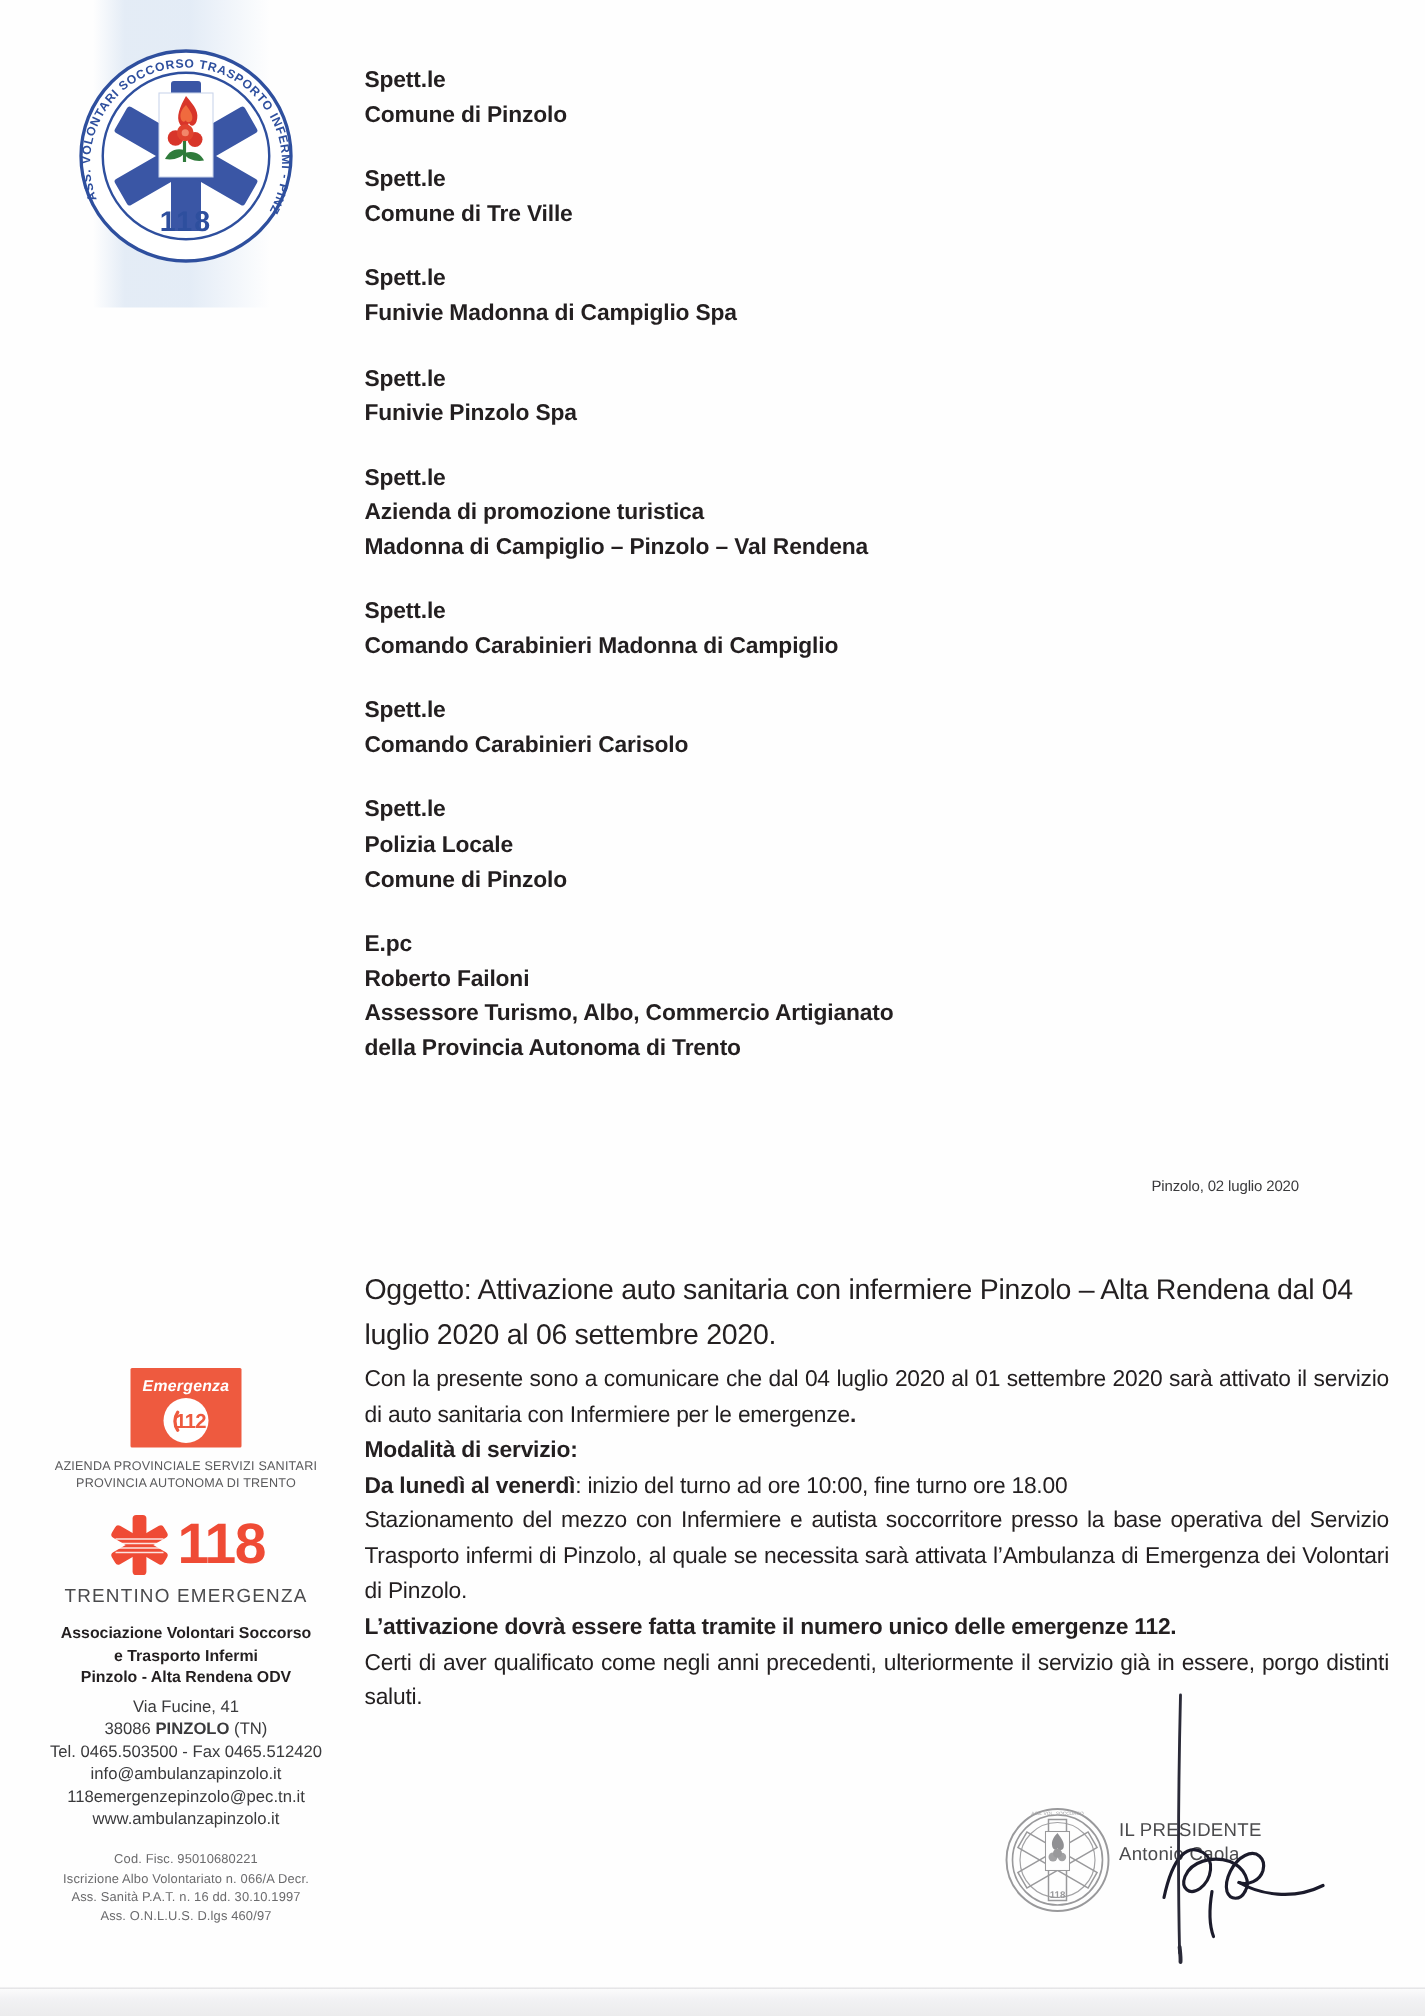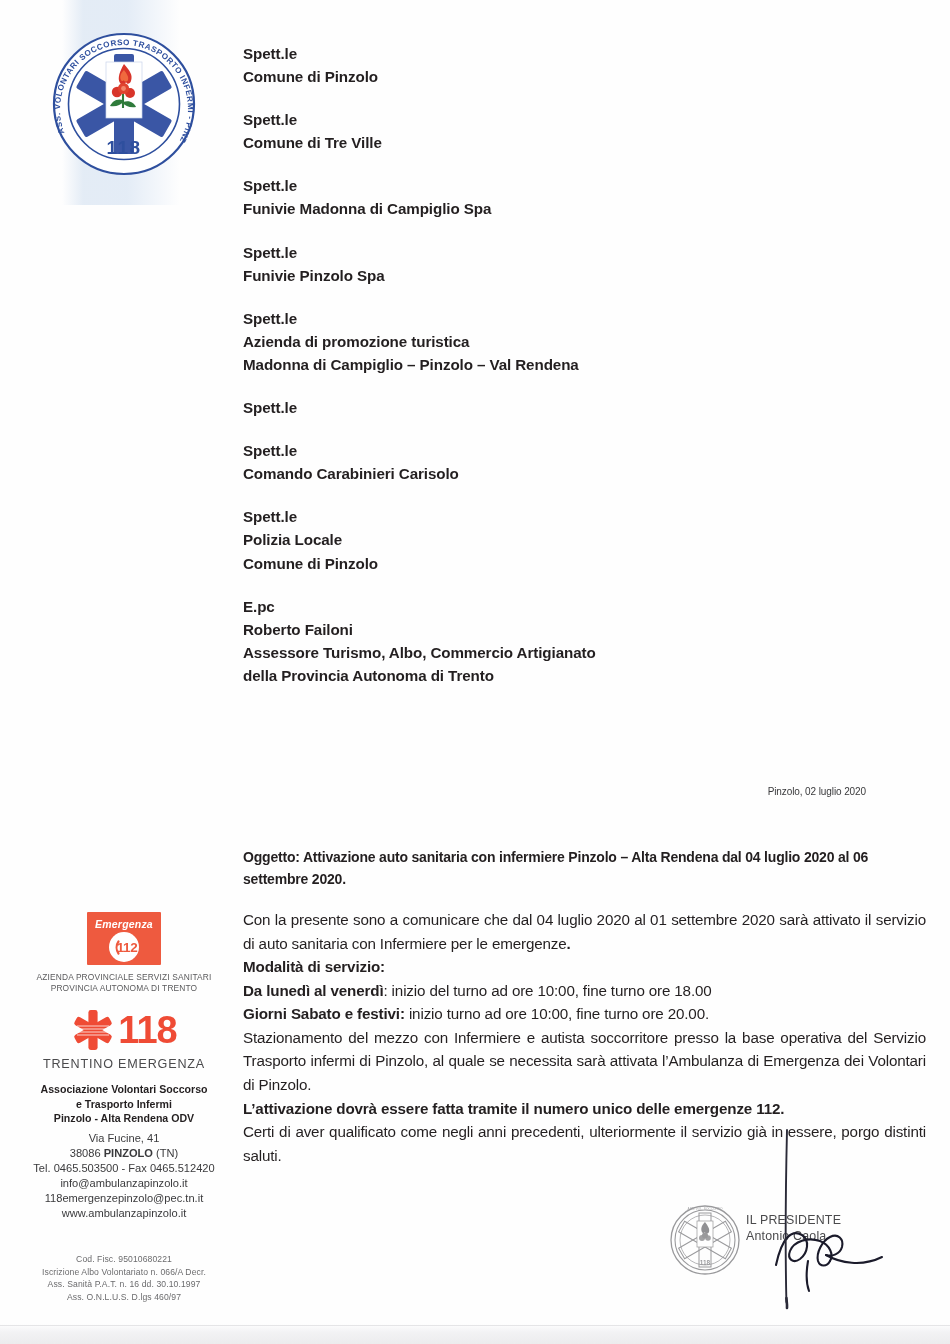--- a/index.html
+++ b/index.html
@@ -92,22 +92,22 @@
     color: #3a3a3c;
     letter-spacing: -0.1px;
   }
 
   
   #subject {
     position: absolute;
     left: 243px;
     top: 846px;
     width: 681px;
-    font-weight: bold;
-    font-size: 14px;
+    font-weight: normal;
+    font-size: 19px;
     line-height: 1.58;
     letter-spacing: -0.2px;
   }
   #body {
     position: absolute;
     left: 243px;
     top: 908px;
     width: 683px;
     font-size: 15.2px;
     line-height: 1.55;
@@ -206,21 +206,21 @@
     color: #231f20;
   }
   .contact {
     margin-top: 5px;
     font-size: 11.1px;
     line-height: 1.36;
     color: #3a3a3c;
   }
   .contact .bold { font-weight: bold; }
   .fiscal {
-    margin-top: 32px;
+    margin-top: 12px;
     font-size: 8.6px;
     line-height: 1.44;
     color: #6b6b6d;
     letter-spacing: 0.1px;
   }
 
   
   #signature-area {
     position: absolute;
     left: 668px;
@@ -332,20 +332,21 @@
       <span class="addr-line">Spett.le</span>
       <span class="addr-line">Funivie Pinzolo Spa</span>
     </div>
     <div class="addr-block">
       <span class="addr-line">Spett.le</span>
       <span class="addr-line">Azienda di promozione turistica</span>
       <span class="addr-line">Madonna di Campiglio – Pinzolo – Val Rendena</span>
     </div>
     <div class="addr-block">
       <span class="addr-line">Spett.le</span>
+      <span class="addr-line">Comando Carabinieri Madonna di Campiglio</span>
     </div>
     <div class="addr-block">
       <span class="addr-line">Spett.le</span>
       <span class="addr-line">Comando Carabinieri Carisolo</span>
     </div>
     <div class="addr-block">
       <span class="addr-line">Spett.le</span>
       <span class="addr-line">Polizia Locale</span>
       <span class="addr-line">Comune di Pinzolo</span>
     </div>
@@ -358,21 +359,20 @@
   </div>
 
   <div id="date-line">Pinzolo, 02 luglio 2020</div>
 
   <div id="subject">Oggetto: Attivazione auto sanitaria con infermiere Pinzolo – Alta Rendena dal 04 luglio 2020 al 06 settembre 2020.</div>
 
   <div id="body">
     <p><span>Con la presente sono a comunicare che dal 04 luglio 2020 al 01 settembre 2020 sarà attivato il servizio di auto sanitaria con Infermiere per le emergenze</span><b>.</b></p>
     <p class="nojust"><b>Modalità di servizio:</b></p>
     <p class="nojust"><b>Da lunedì al venerdì</b><span>: inizio del turno ad ore 10:00, fine turno ore 18.00</span></p>
-    <p class="nojust"><b>Giorni Sabato e festivi:</b><span> inizio turno ad ore 10:00, fine turno ore 20.00.</span></p>
     <p>Stazionamento del mezzo con Infermiere e autista soccorritore presso la base operativa del Servizio Trasporto infermi di Pinzolo, al quale se necessita sarà attivata l’Ambulanza di Emergenza dei Volontari di Pinzolo.</p>
     <p class="nojust"><b>L’attivazione dovrà essere fatta tramite il numero unico delle emergenze 112.</b></p>
     <p>Certi di aver qualificato come negli anni precedenti, ulteriormente il servizio già in essere, porgo distinti saluti.</p>
   </div>
 
   <div id="sidebar">
 
     <div class="logo112">
       <div class="word">Emergenza</div>
       <div class="disc">

